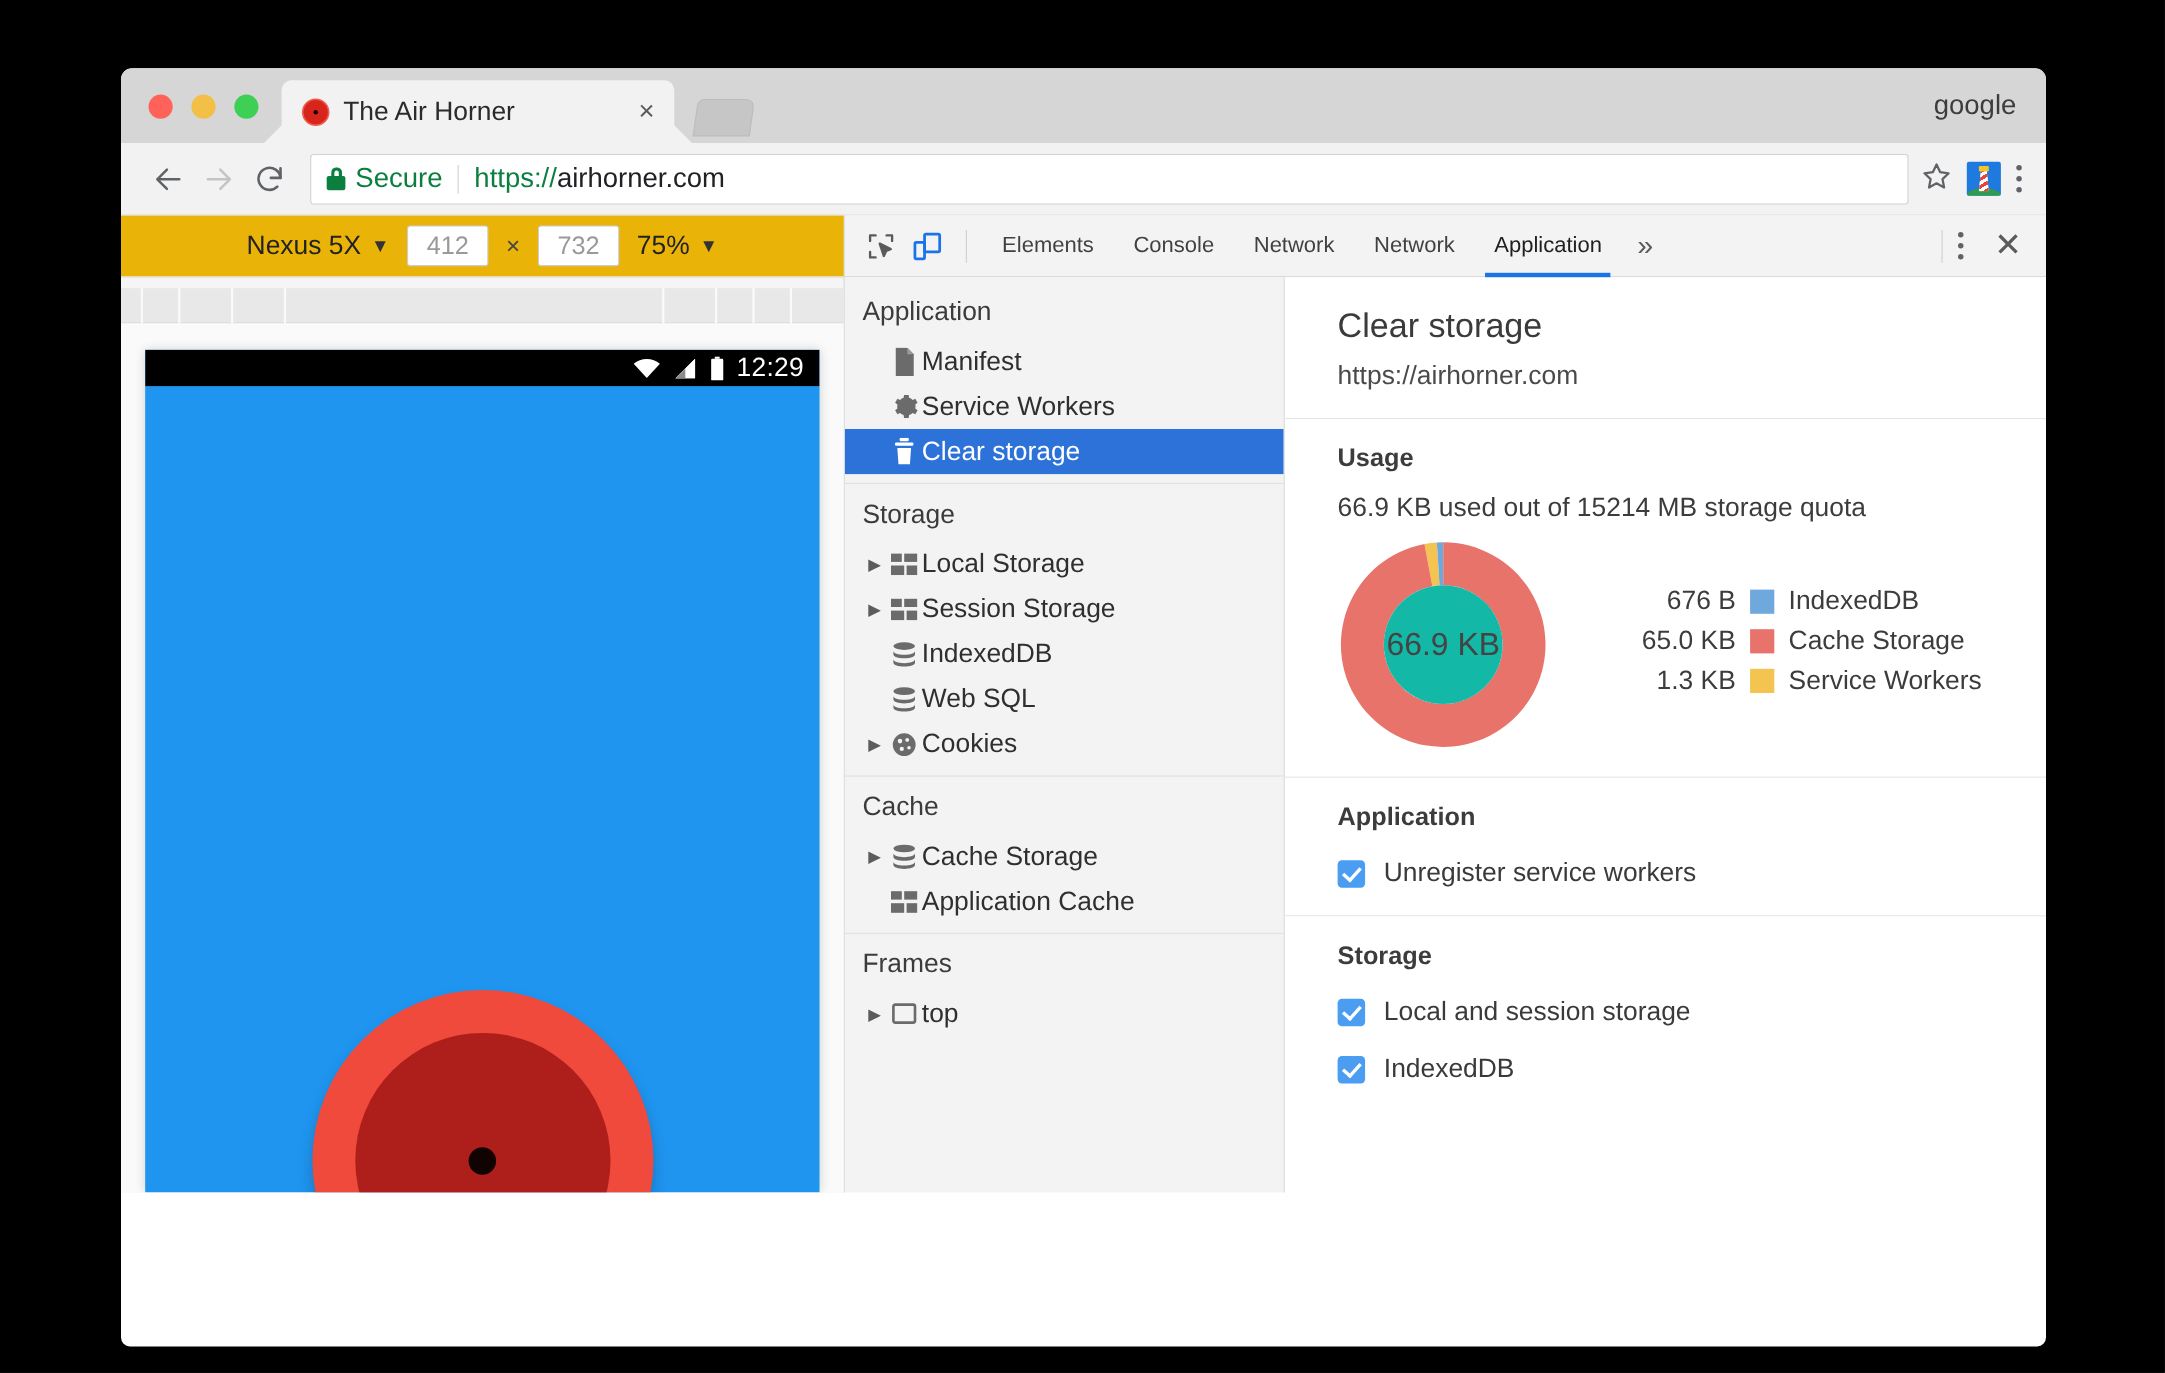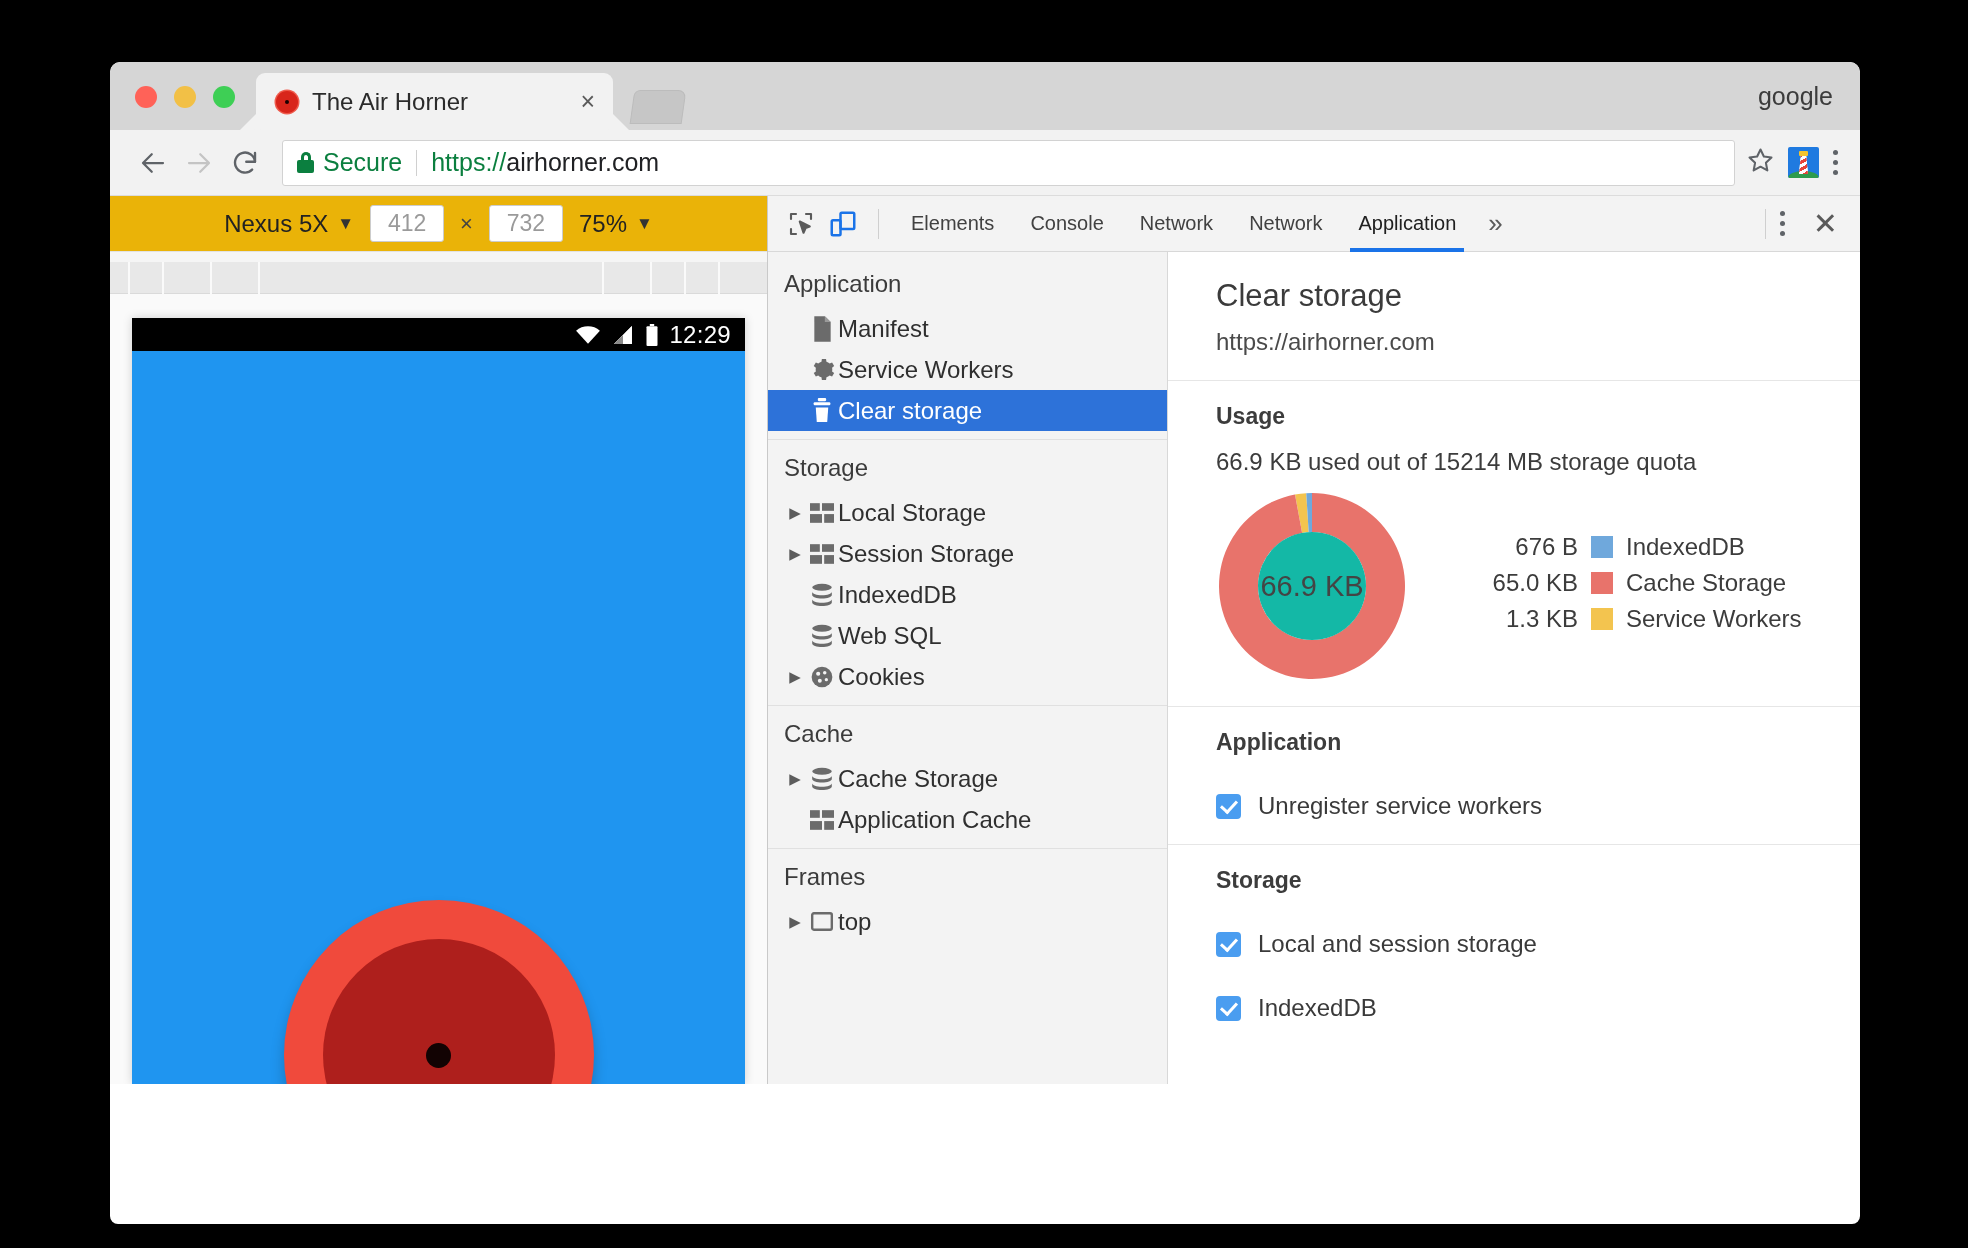--- a/index.html
+++ b/index.html
@@ -261,21 +261,21 @@
     width: 108px; height: 108px; border-radius: 50%; background: #14b8a6;
     display: flex; align-items: center; justify-content: center;
     font-size: 29px; color: #444;
   }
   #legend { margin-left: 58px; }
   .legend-row { display: flex; align-items: center; height: 30px; margin-bottom: 6px; }
   .legend-val { width: 112px; text-align: right; font-size: 24px; color: #3c3c3c; }
   .legend-swatch { width: 22px; height: 22px; margin: 0 13px; flex: 0 0 auto; }
   .legend-name { font-size: 24px; color: #3c3c3c; white-space: nowrap; }
 
-  .cb-row { display: flex; align-items: center; margin-top: 36px; }
+  .cb-row { display: flex; align-items: center; margin-top: 24px; }
   .cb {
     width: 25px; height: 25px; border-radius: 4px; background: #4a9df0;
     flex: 0 0 auto; position: relative;
   }
   .cb:after {
     content: ""; position: absolute; left: 8px; top: 3.5px;
     width: 7px; height: 13px; border: solid #fff;
     border-width: 0 3px 3px 0; transform: rotate(42deg);
   }
   .cb-label { font-size: 24px; color: #3a3a3a; margin-left: 17px; }

